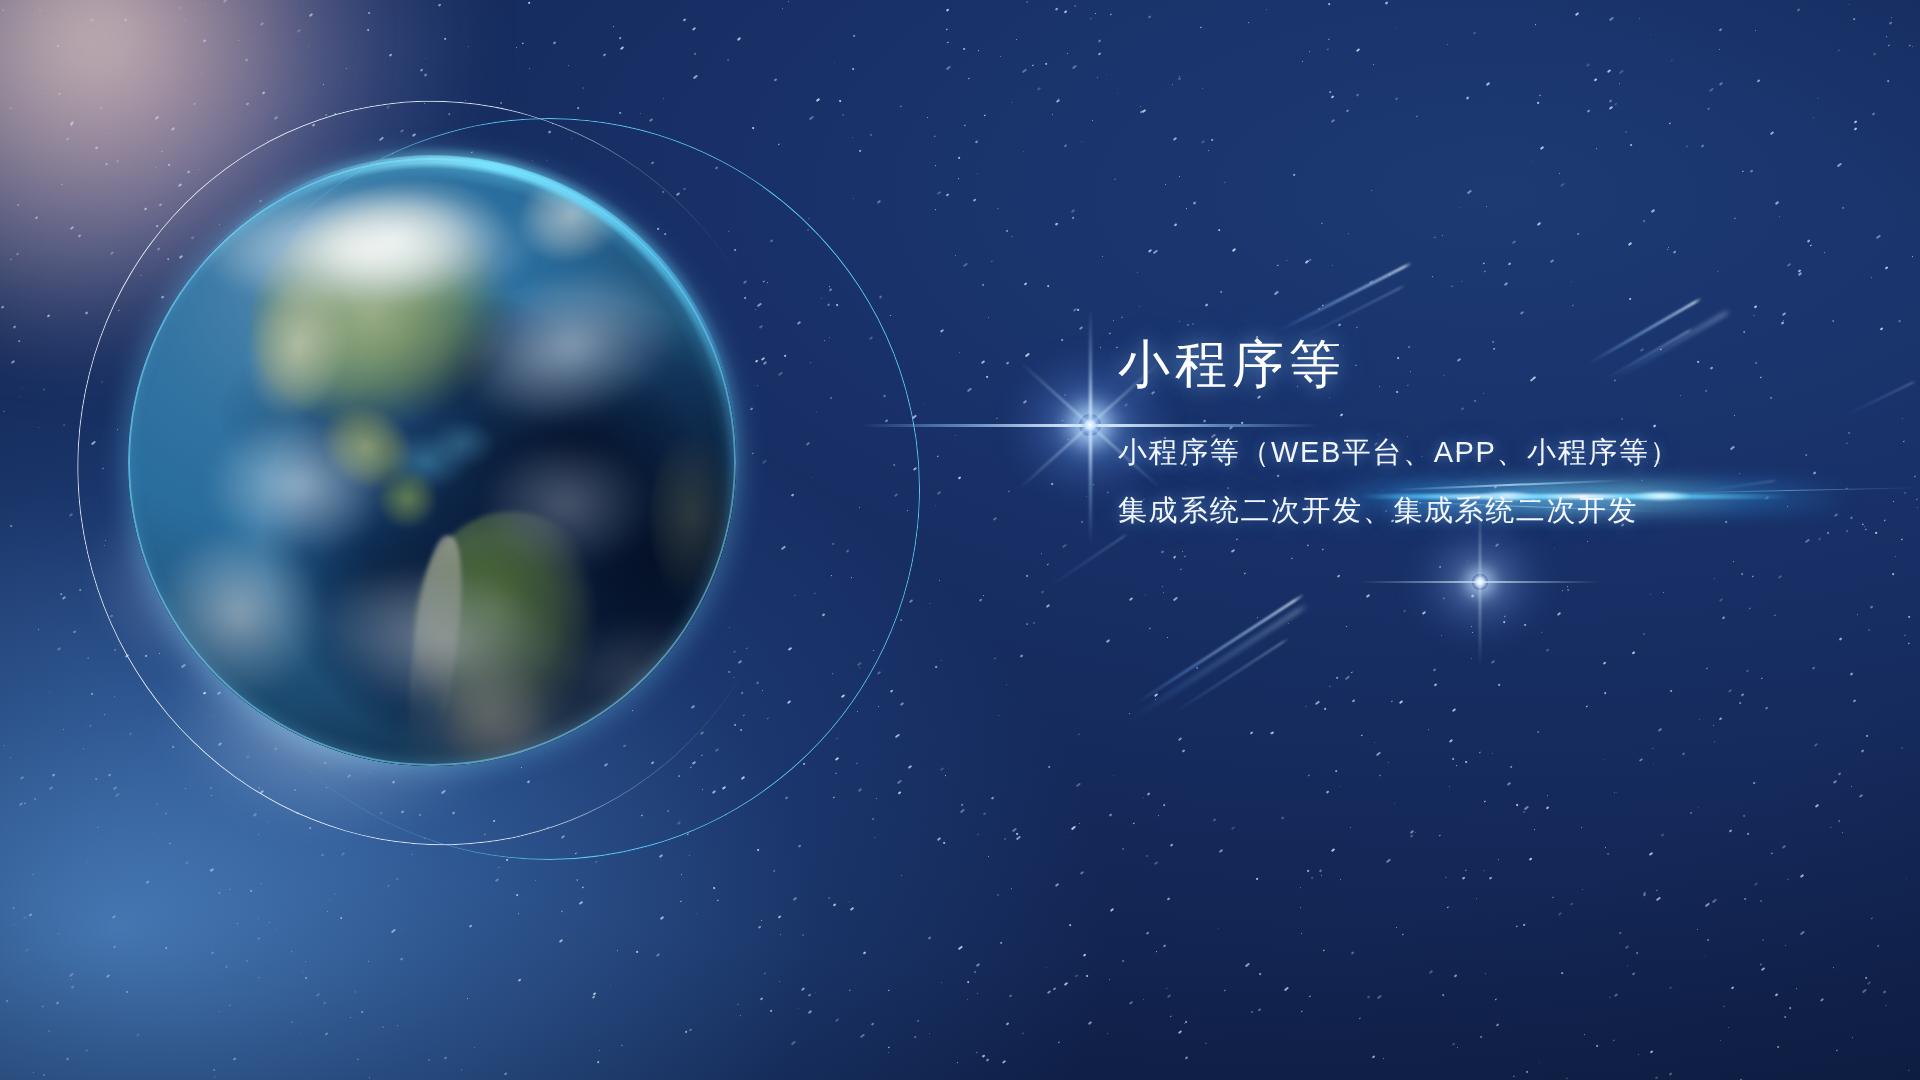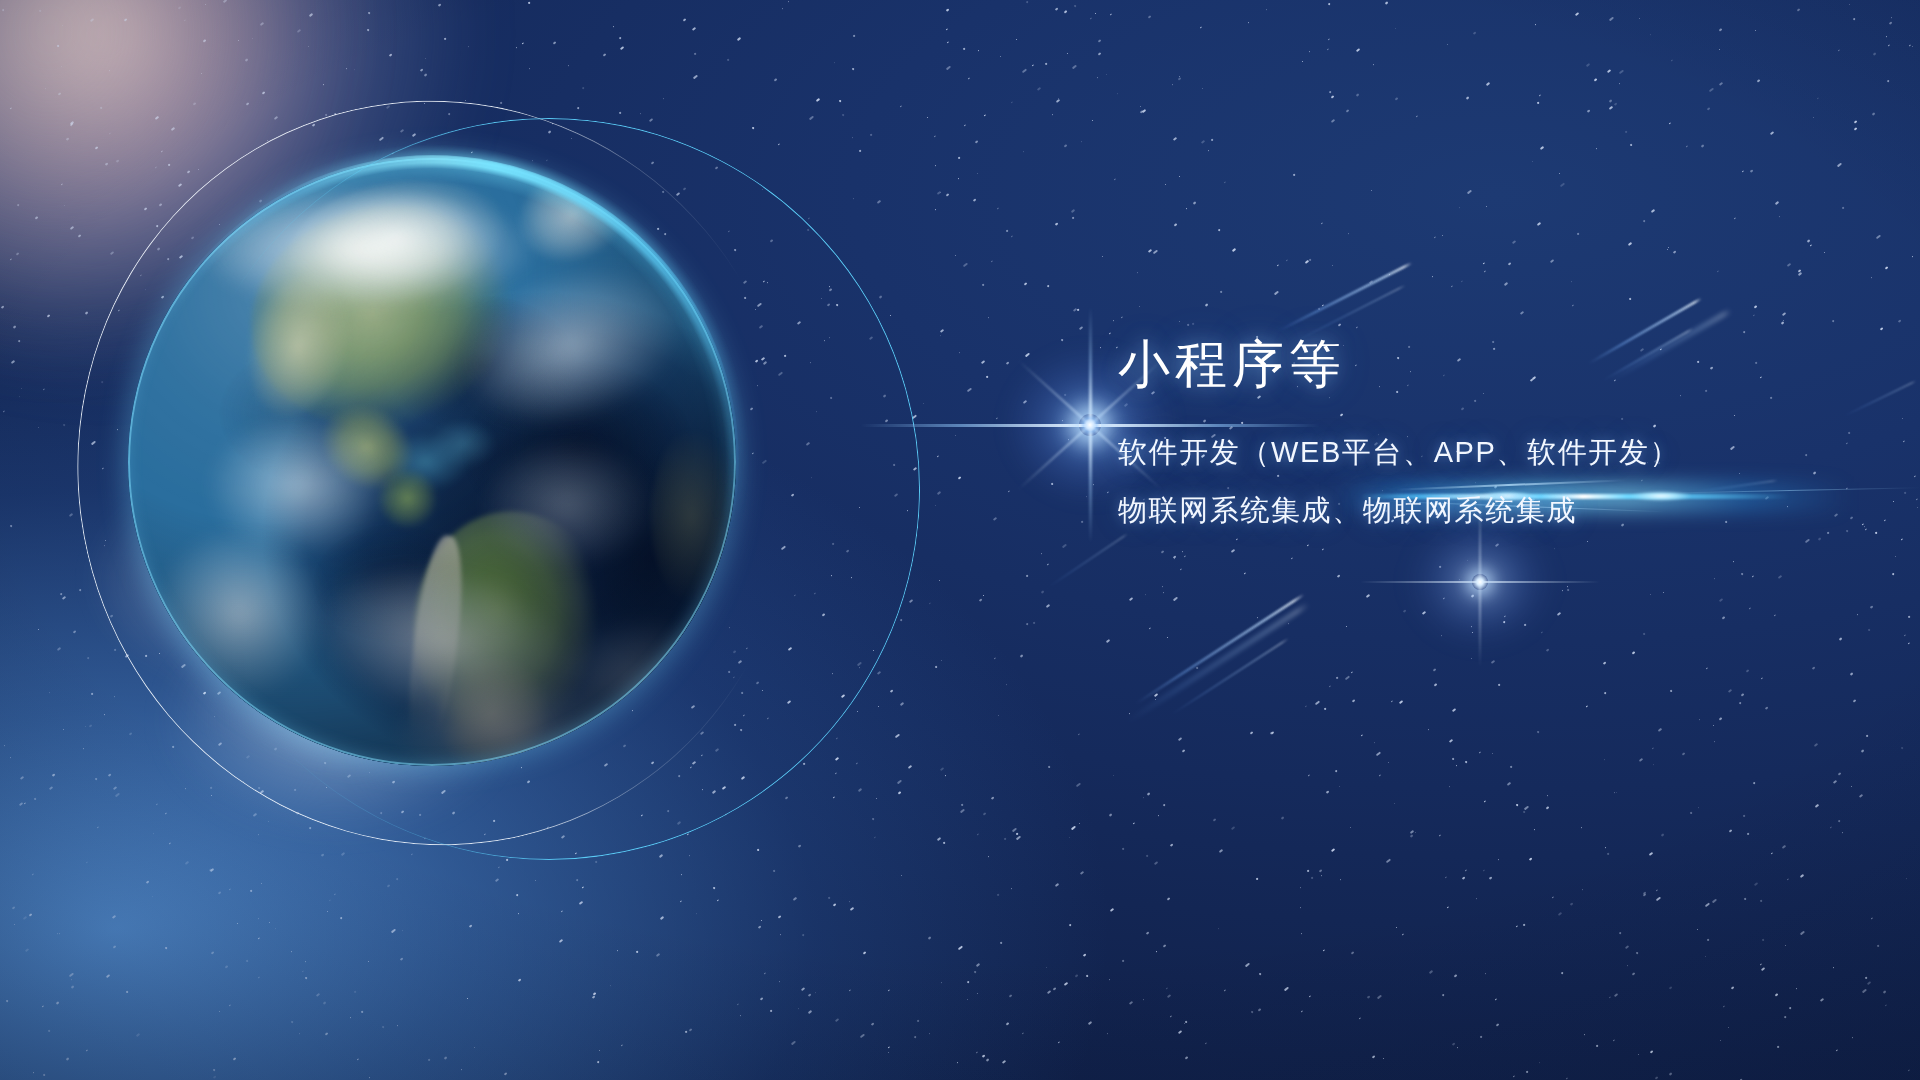--- a/index.html
+++ b/index.html
@@ -1607,17 +1607,17 @@
     <div class="halo"></div>
     <div class="hray"></div>
     <div class="vray"></div>
     <div class="dot"></div>
   </div>
 
   <div class="bg-vignette"></div>
 
   <div id="copy">
     <div id="title">小程序等</div>
-    <div class="sub" id="sub1">软件开发（WEB平台、APP、软件开发）</div>
-    <div class="sub" id="sub2">物联网系统集成、物联网系统集成</div>
+    <div class="sub" id="sub1">小程序等（WEB平台、APP、小程序等）</div>
+    <div class="sub" id="sub2">集成系统二次开发、集成系统二次开发</div>
   </div>
 
 </div>
 
 </body></html>

